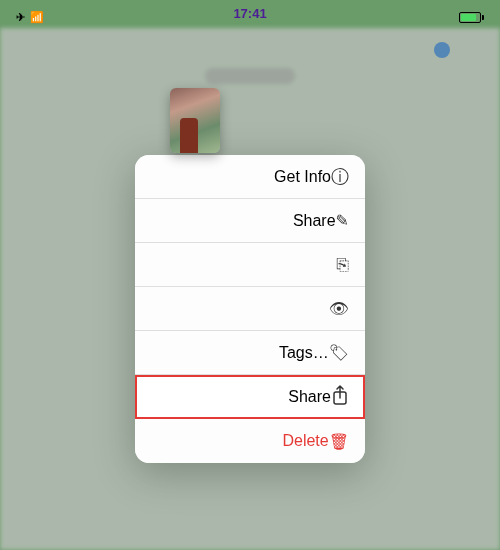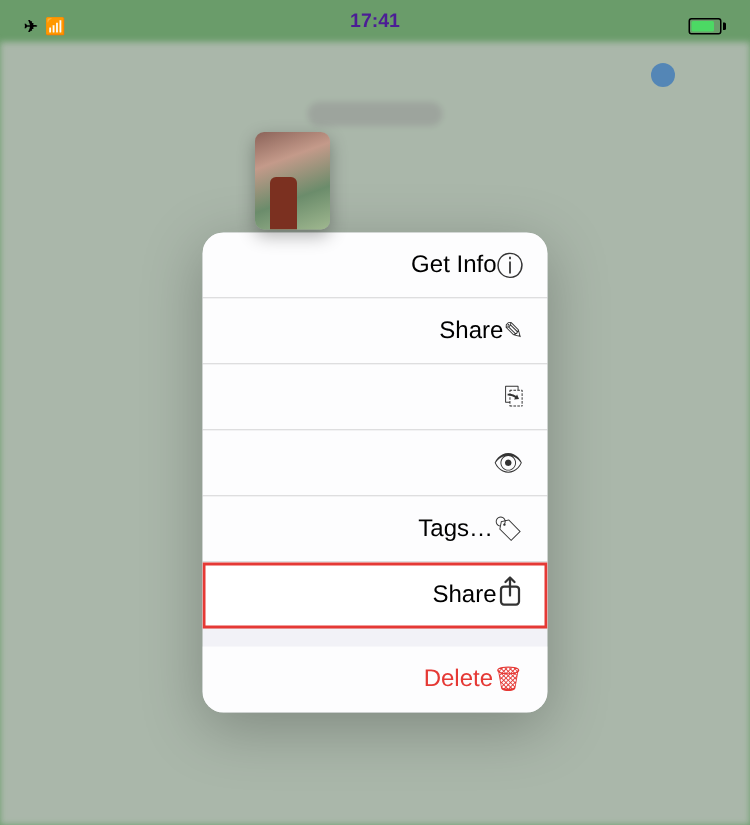--- a/index.html
+++ b/index.html
@@ -113,21 +113,20 @@
       align-items: center;
       justify-content: flex-end;
       padding: 0 16px;
       height: 44px;
       background: rgba(255,255,255,0.85);
       cursor: pointer;
       border-bottom: 0.5px solid rgba(0,0,0,0.12);
     }
     .menu-item:last-child {
       border-bottom: none;
-      margin-top: 12px;
     }
     .menu-item.highlighted {
       outline: 2.5px solid #e53935;
       outline-offset: -2px;
       background: rgba(255,255,255,0.95);
     }
     .menu-item.delete-item {
       background: rgba(255,255,255,0.85);
     }
     .menu-item-label {

